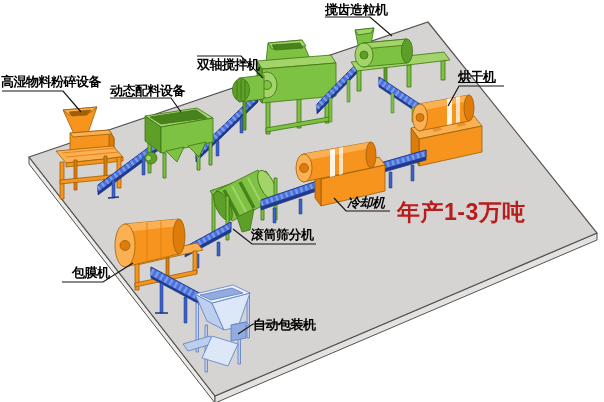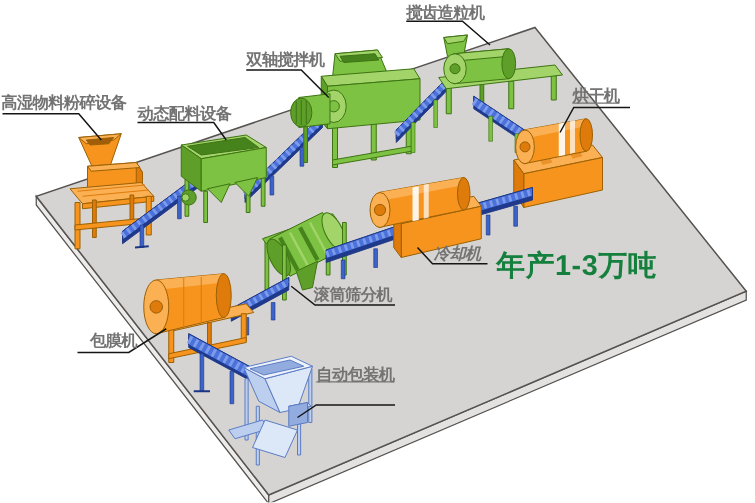--- a/index.html
+++ b/index.html
@@ -1,22 +1,22 @@
 <!DOCTYPE html>
 <html><head>
 <meta charset="utf-8">
 <style>
   html,body{margin:0;padding:0;background:#fff;}
   .stage{position:relative;width:604px;height:402px;background:#ffffff;overflow:hidden;
          font-family:"Liberation Sans","DejaVu Sans",sans-serif;}
   .stage svg{position:absolute;left:0;top:0;}
-  .mlabel{position:absolute;font-size:13px;font-weight:bold;color:#737373;
+  .mlabel{position:absolute;font-size:13px;font-weight:bold;color:#000000;
           letter-spacing:-0.5px;white-space:nowrap;line-height:14px;}
   .big-title{position:absolute;left:397px;top:200px;font-size:23px;line-height:24px;
-             font-weight:bold;color:#15803d;letter-spacing:0.5px;white-space:nowrap;}
+             font-weight:bold;color:#b91c1c;letter-spacing:0.5px;white-space:nowrap;}
 </style>
 </head>
 <body>
 
 <div class="stage">
 
 <svg width="604" height="402" viewBox="0 0 604 402">
 
   <g>
     <polygon points="29,157 215,396 215,403 29,164" fill="#EDEBE9" stroke="#55524F" stroke-width="1"></polygon>
@@ -241,25 +241,25 @@
     <path d="M504,86 L459,86 L448,106"></path>
     <path d="M390,211 L346,211 L334,198"></path>
     <path d="M316,244 L252,244 L233,229"></path>
     <path d="M62,282 L103,282 L133,263"></path>
     <path d="M316,324 L253,324 L238,334"></path>
   </g>
 </svg>
 
   <div class="mlabel" style="left:1px;top:75px;">高湿物料粉碎设备</div>
   <div class="mlabel" style="left:110px;top:84px;">动态配料设备</div>
-  <div class="mlabel" style="left:197px;top:41px;">双轴搅拌机</div>
+  <div class="mlabel" style="left:197px;top:58px;">双轴搅拌机</div>
   <div class="mlabel" style="left:325px;top:3px;">搅齿造粒机</div>
   <div class="mlabel" style="left:458px;top:70px;text-decoration:underline;">烘干机</div>
   <div class="mlabel" style="left:347px;top:196px;font-style:italic;">冷却机</div>
-  <div class="mlabel" style="left:251px;top:229px;">滚筒筛分机</div>
+  <div class="mlabel" style="left:251px;top:229px;font-family:Liberation Mono, monospace;">滚筒筛分机</div>
   <div class="mlabel" style="left:72px;top:266px;">包膜机</div>
-  <div class="mlabel" style="left:253px;top:293px;text-decoration:underline;">自动包装机</div>
+  <div class="mlabel" style="left:253px;top:318px;">自动包装机</div>
 
   <div class="big-title">
     <div>年产1-3万吨</div>
   </div>
 
 </div>
 
 </body></html>

